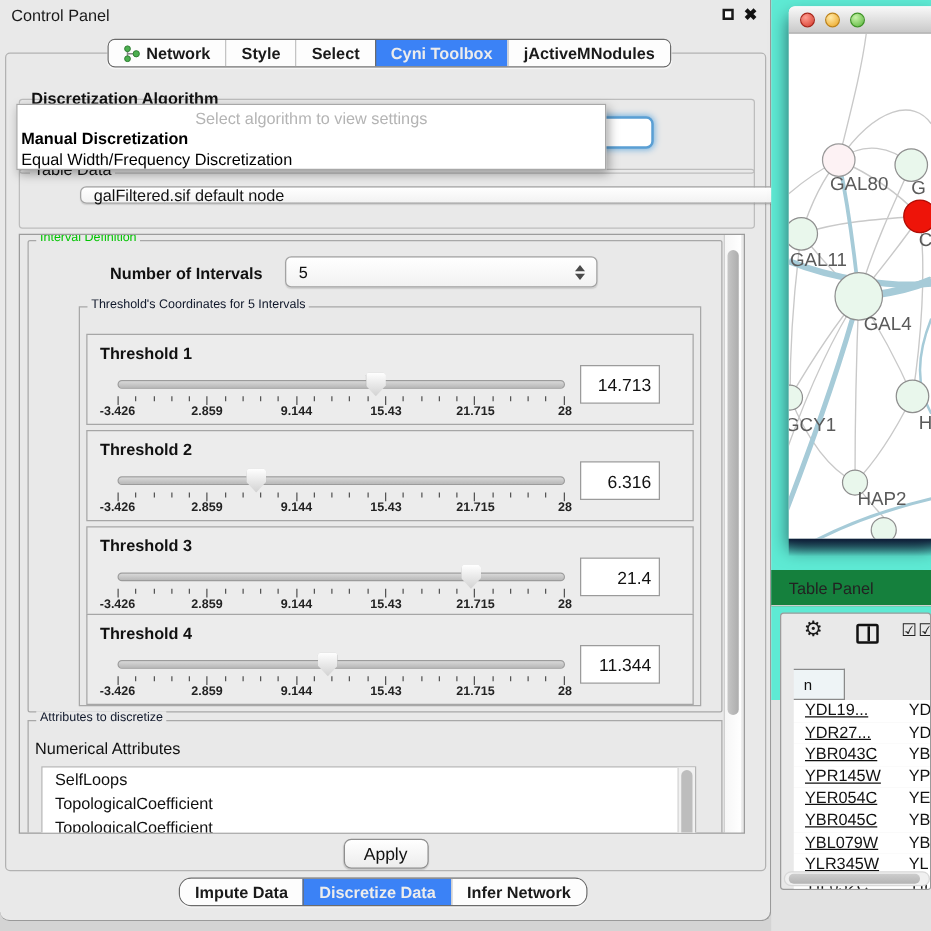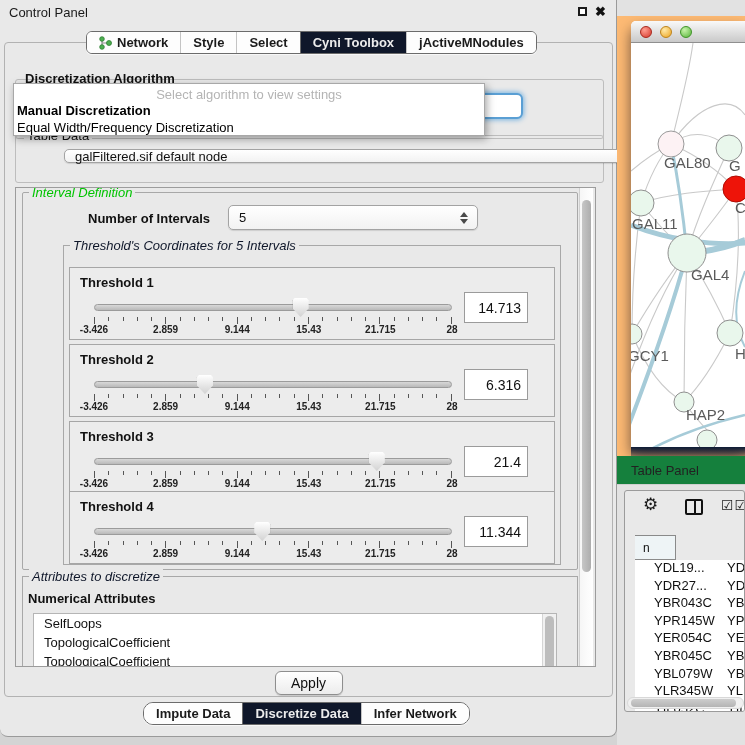--- a/index.html
+++ b/index.html
@@ -16,21 +16,21 @@
   .tb-close { position:absolute; right:10px; top:4px; font-size:13px; font-weight:bold; color:#111; }
 
   
   .tabstrip { position:absolute; left:86px; top:31px; height:23px; display:flex;
     border:1px solid #6b6b6b; border-radius:6px; overflow:hidden; background:#fff;
     box-shadow:0 1px 1px rgba(255,255,255,.7); z-index:5; }
   .tab { display:flex; align-items:center; justify-content:center; gap:5px;
     font-size:13px; font-weight:bold; color:#1a1a1a; background:#fdfdfd;
     border-left:1px solid #c4c4c4; padding:0 12px; white-space:nowrap; }
   .tab:first-child { border-left:none; }
-  .tab.selected { background:#0f172a; color:#ececec; border-left-color:#6b6b6b; }
+  .tab.selected { background:#3b82f6; color:#ececec; border-left-color:#6b6b6b; }
   .net-glyph { width:13px; height:14px; }
 
   
   .content { position:absolute; left:4px; top:42px; width:609px; height:655px;
     border:1px solid #b2b2b2; border-radius:4px; background:#e9e9e9;padding-left:20px; }
 
   
   .algo-group { position:absolute; left:10px; top:36px; width:589px; height:60px;
     border:1px solid #bdbdbd; border-radius:3px; }
   .algo-title { position:absolute; left:20px; top:28px; font-size:13px; font-weight:bold; color:#111; background:transparent; z-index:1; }
@@ -63,21 +63,21 @@
   .scrollpane { position:absolute; left:10px; top:144px; width:581px; height:480px;
     border:1px solid #9c9c9c; background:#e9e9e9; overflow:hidden; }
   .vscroll { position:absolute; right:2px; top:0; width:14px; height:100%;
     background:linear-gradient(90deg,#f6f6f6,#ffffff); border-left:1px solid #d0d0d0; }
   .vscroll .thumb { position:absolute; left:2px; top:12px; width:9px; height:372px;
     background:linear-gradient(90deg,#c6c6c6,#adadad); border-radius:5px; }
 
   
   .int-group { position:absolute; left:6px; top:4px; width:556px; height:378px;
     border:1px solid #a8a8a8; border-radius:2px; }
-  .g-title { position:absolute; top:-8px; left:6px; font-size:13px; background:#e9e9e9; padding:0 3px; white-space:nowrap;font-style:italic; }
+  .g-title { position:absolute; top:-8px; left:6px; font-size:10px; background:#e9e9e9; padding:0 3px; white-space:nowrap; }
   .g-title.green { color:#00c400; }
   .g-title.blue { color:#0f172a; }
   .noi-label { position:absolute; left:65px; top:18px; font-size:13px; font-weight:bold; }
   .noi-combo { left:205px; top:12px; width:250px; height:25px; }
 
   .thr-group { position:absolute; left:40px; top:52px; width:498px; height:320px;
     border:1px solid #a8a8a8; }
   .thr-panel { position:absolute; left:5px; width:486px; height:73px;
     border:1px solid #a6a6a6; background:#ececec; }
   .thr-label { position:absolute; left:10px; top:7px; font-size:13px; font-weight:bold; }
@@ -95,42 +95,42 @@
   .tick.major { height:7px; }
   .axis-row { position:absolute; left:24px; top:56px; width:358px; height:12px; }
   .axis-row span { position:absolute; transform:translateX(-50%); font-size:10px; font-weight:bold; color:#222; white-space:nowrap; }
   .thr-value { position:absolute; left:394px; top:24px; width:64px; height:31px;
     background:#fff; border:1px solid #9b9b9b; font-size:14px; color:#111;
     display:flex; align-items:center; justify-content:flex-end; padding-right:6px; }
 
   
   .attr-group { position:absolute; left:6px; top:388px; width:556px; height:120px;
     border:1px solid #a8a8a8; }
-  .attr-label { position:absolute; left:5px; top:14px; font-size:13px; font-weight:bold; }
+  .attr-label { position:absolute; left:5px; top:14px; font-size:13px; font-weight:normal; }
   .attr-list { position:absolute; left:10px; top:36px; width:524px; height:90px;
     background:#fff; border:1px solid #b5b5b5; }
   .attr-list .li { font-size:13px; padding-left:10px; line-height:19px; color:#111; white-space:nowrap; }
   .list-vscroll { position:absolute; right:0; top:0; width:14px; height:100%;
     background:#f1f1f1; border-left:1px solid #d5d5d5; }
   .list-vscroll .thumb { position:absolute; left:2px; top:2px; width:9px; height:56px;
     background:#bdbdbd; border-radius:5px; }
 
   
   .apply-btn { position:absolute; left:50%; top:628px; transform:translateX(-50%);
     width:68px; height:24px; background:linear-gradient(#ffffff,#ececec);
     border:1px solid #8e8e8e; border-radius:6px; font-size:14px; color:#111;
     display:flex; align-items:center; justify-content:center;
     box-shadow:0 1px 1px rgba(0,0,0,.15); }
 
   
   .tabstrip.bottom { left:50%; transform:translateX(-50.5%); top:702px;border-radius:10px; }
 
   
   .right-panel { position:absolute; left:617px; top:0; width:128px; height:745px; background:#e2e2e2; }
-  .net-frame { position:absolute; left:0; top:16px; width:128px; height:444px; background:#fdba74; }
+  .net-frame { position:absolute; left:0; top:0; width:128px; height:560px; background:#5eead4; }
   .net-window { position:absolute; left:14px; top:5px; width:114px; height:426px;
     border-radius:5px 0 0 0; overflow:hidden; box-shadow:0 8px 14px rgba(0,0,20,.55); background:#fff; }
   .net-titlebar { position:absolute; left:0; top:0; width:100%; height:22px;
     background:linear-gradient(#f9f9f9,#c9c9c9); border-bottom:1px solid #8f8f8f; }
   .light { position:absolute; top:5px; width:12px; height:12px; border-radius:50%; }
   .light.red { left:9px; background:radial-gradient(circle at 35% 30%,#ff9d90,#d5392c); border:1px solid #a8271c; }
   .light.yellow { left:29px; background:radial-gradient(circle at 35% 30%,#ffe9a8,#eca41f); border:1px solid #bd831a; }
   .light.green { left:49px; background:radial-gradient(circle at 35% 30%,#c7f3a9,#57b43a); border:1px solid #3f9427; }
   .net-canvas { position:absolute; left:0; top:22px; width:114px; height:404px; background:#fff; }
   .net-shadow { position:absolute; left:14px; top:431px; width:114px; height:14px;
@@ -145,21 +145,21 @@
   .tp-gear { position:absolute; left:18px; top:3px; font-size:17px; color:#1a1a1a; font-family:"DejaVu Sans",sans-serif; }
   .tp-split { position:absolute; left:60px; top:8px; width:18px; height:16px; border:2px solid #111; border-radius:2px; }
   .tp-split:before { content:""; position:absolute; left:50%; top:0; width:2px; height:100%; background:#111; }
   .tp-checks { position:absolute; left:96px; top:6px; font-size:14px; color:#222; font-family:"DejaVu Sans",sans-serif; letter-spacing:1px; white-space:nowrap; }
   .tp-table { position:absolute; left:10px; top:44px; width:130px; }
   .tp-head { display:flex; height:25px; }
   .tp-head .hc { border:1px solid #8a8a8a; font-size:12px; color:#111; display:flex; align-items:center; justify-content:center; }
   .tp-head .hc1 { width:89px; background:#b5d9e6; }
   .tp-head .hc2 { width:41px; background:#eef4f6; border-left:none; justify-content:flex-start; padding-left:8px; }
   .tp-row { display:flex; height:17.6px; font-size:13px; color:#111; background:#fff; }
-  .tp-row .c1 { width:89px; padding-left:19px; white-space:nowrap; overflow:hidden; }
+  .tp-row .c1 { width:89px; padding-left:9px; white-space:nowrap; overflow:hidden;text-decoration:underline; }
   .tp-row .c2 { width:41px; padding-left:3px; white-space:nowrap; overflow:hidden; }
   .tp-hscroll { position:absolute; left:2px; top:206px; width:117px; height:12px;
     background:#f0f0f0; border:1px solid #d8d8d8; border-radius:6px; }
   .tp-hscroll .thumb { position:absolute; left:3px; top:1px; width:105px; height:8px;
     background:linear-gradient(#cdcdcd,#b4b4b4); border-radius:4px; }
 
   svg text { font-family:"Liberation Sans",sans-serif; }
 </style>
 </head>
 <body>

